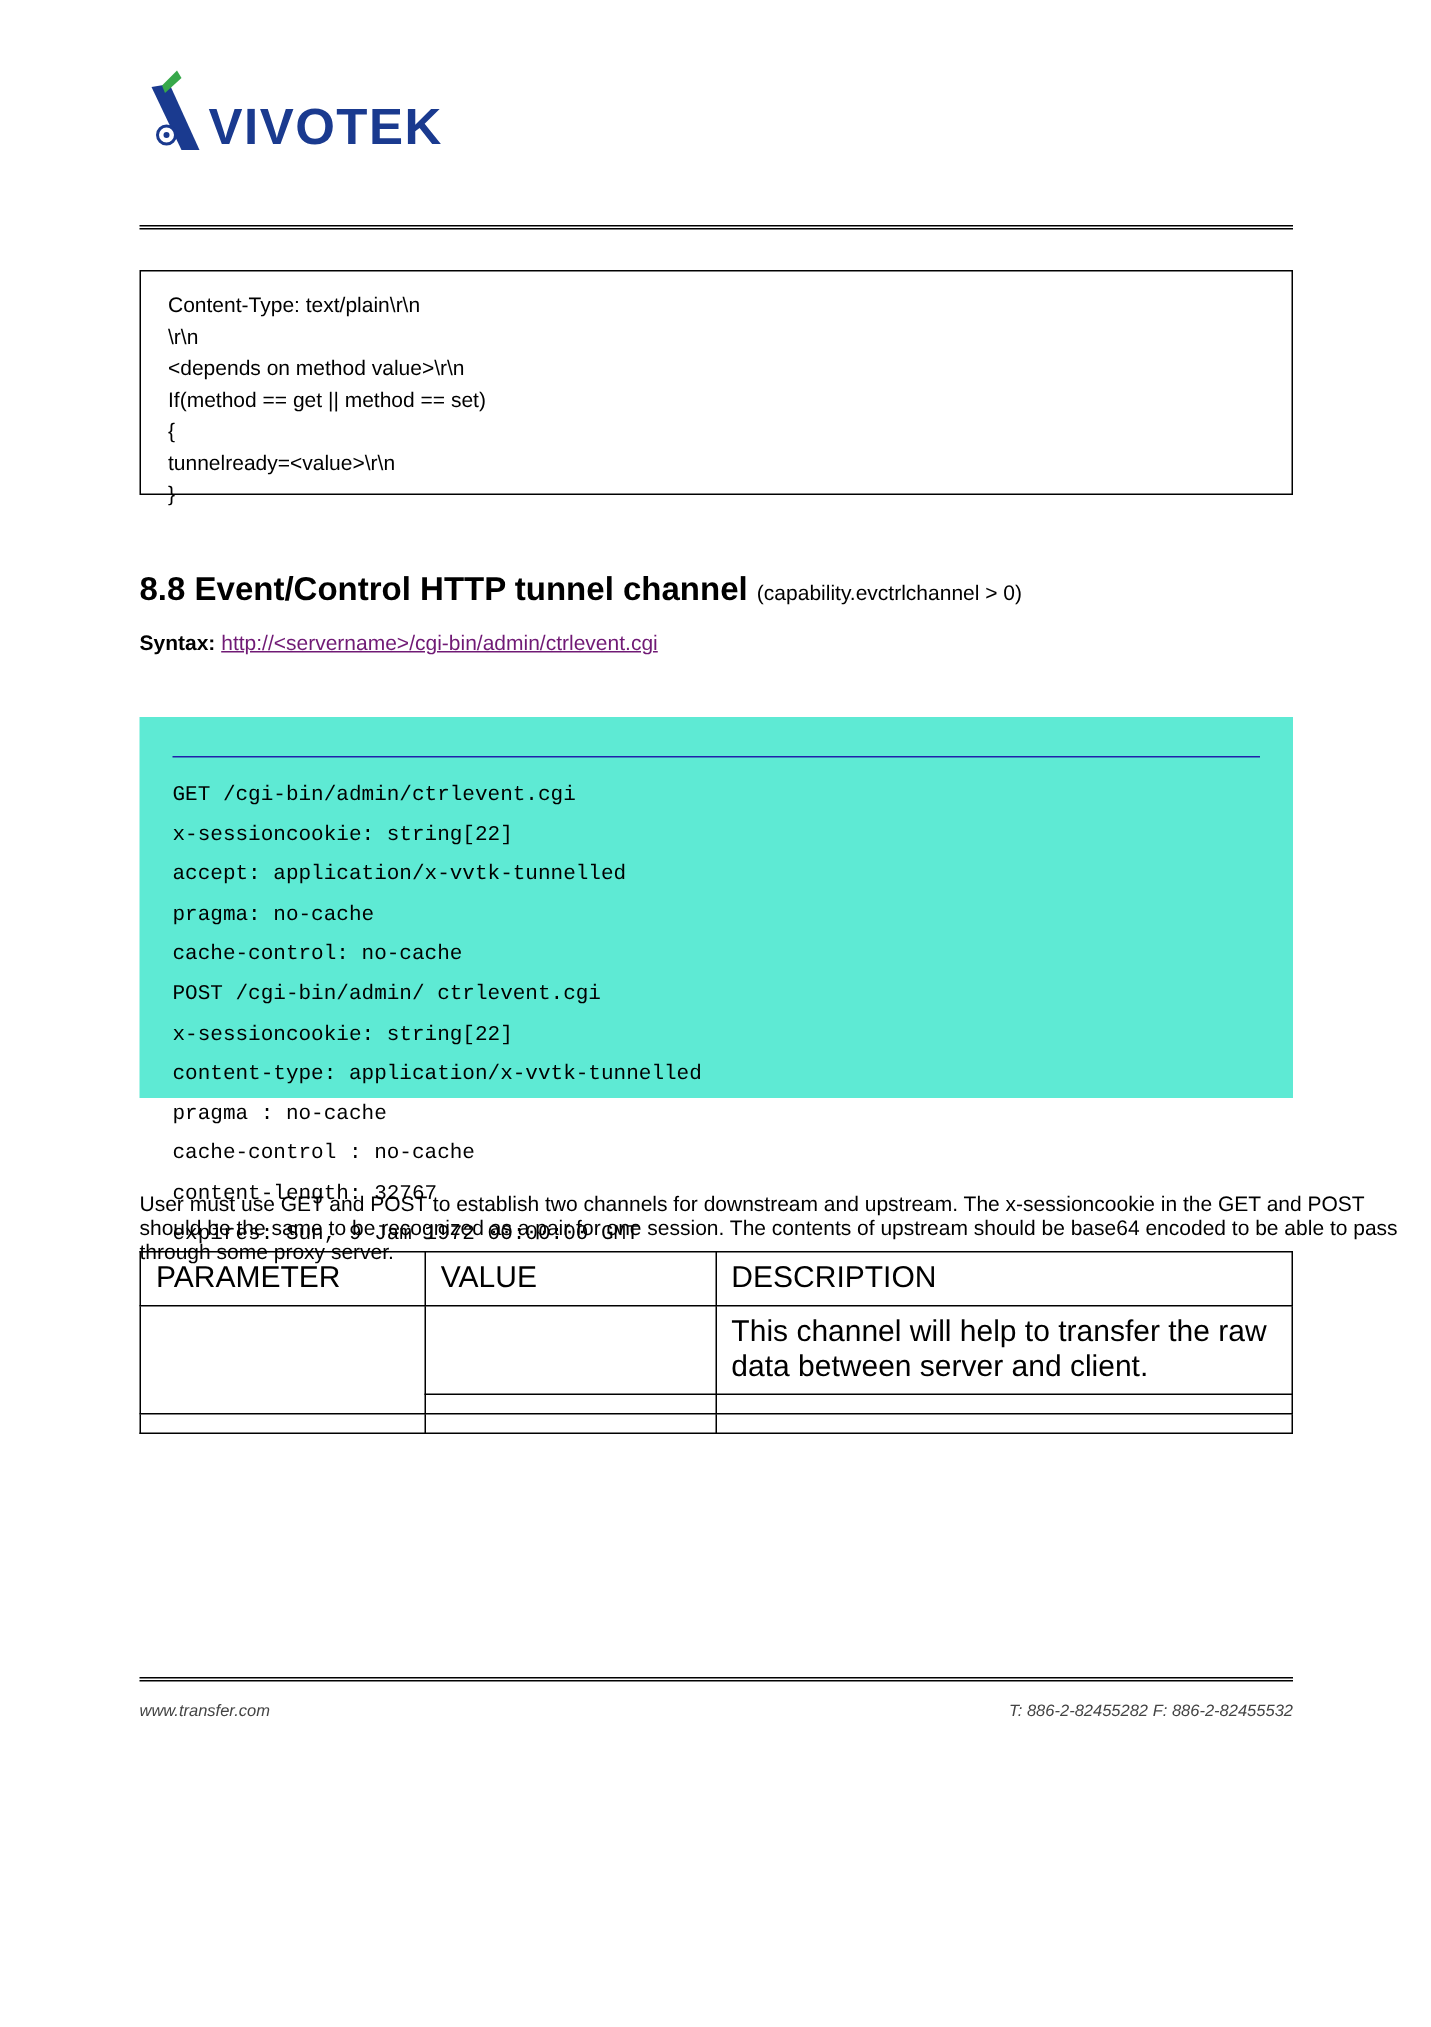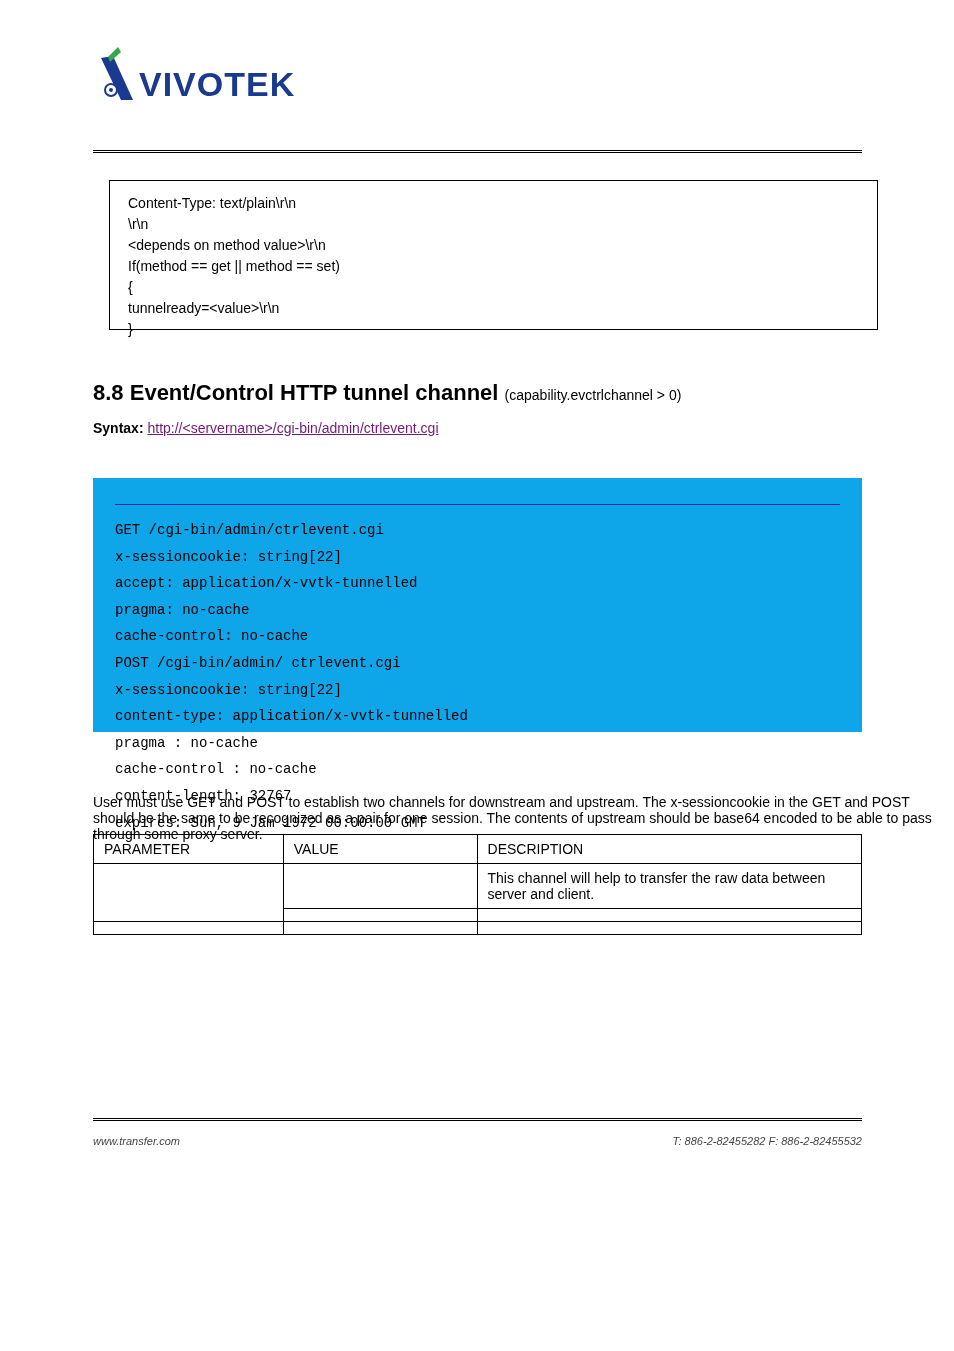--- a/index.html
+++ b/index.html
@@ -1,28 +1,28 @@
 <!DOCTYPE html>
 <html><head>
   <meta charset="utf-8">
   <style>
     * { box-sizing: border-box; margin: 0; padding: 0; }
     html, body { width: 954px; height: 1351px; background: #fff; font-family: Arial, sans-serif; color: #000; }
     .page { position: relative; width: 954px; height: 1351px; }
     .logo { position: absolute; left: 93px; top: 42px; width: 225px; height: 78px; }
     .hr-top { position: absolute; left: 93px; top: 150px; width: 769px; height: 0; border-top: 3px double #000; }
     .hr-bottom { position: absolute; left: 93px; top: 1118px; width: 769px; height: 0; border-top: 3px double #000; }
-    .box1 { position: absolute; left: 109px; top: 180px; width: 769px; height: 150px; border: 1px solid #000; padding: 12px 18px; font-size: 14px; line-height: 1.5; }
+    .box1 { position: absolute; left: 93px; top: 180px; width: 769px; height: 150px; border: 1px solid #000; padding: 12px 18px; font-size: 14px; line-height: 1.5; }
     .section-title { position: absolute; left: 93px; top: 380px; font-size: 22px; font-weight: bold; }
     .section-url { position: absolute; left: 93px; top: 420px; width: 769px; font-size: 14px; }
-    .graybox { position: absolute; left: 93px; top: 478px; width: 769px; height: 254px; background: #0ea5e9; padding: 20px 22px; font-size: 14px; line-height: 1.9; font-family: 'Courier New', monospace; }
+    .graybox { position: absolute; left: 93px; top: 478px; width: 769px; height: 254px; background: #5eead4; padding: 20px 22px; font-size: 14px; line-height: 1.9; font-family: 'Courier New', monospace; }
     .graybox .hr-blue { border: none; border-top: 1px solid #2020aa; margin: 6px 0 12px 0; }
     .line { white-space: pre; }
     .params-label { position: absolute; left: 93px; top: 794px; font-size: 14px; }
-    .table { position: absolute; left: 93px; top: 834px; width: 769px; border-collapse: collapse; font-size: 14px; }
+    .table { position: absolute; left: 93px; top: 834px; width: 769px; border-collapse: collapse; font-size: 20px; }
     .table th, .table td { border: 1px solid #000; padding: 6px 10px; text-align: left; vertical-align: top; }
     .table th { font-weight: normal; }
     .col1 { width: 190px; }
     .col2 { width: 194px; }
     .col3 { width: 385px; }
     .footer { position: absolute; left: 93px; top: 1135px; width: 769px; font-size: 11px; font-style: italic; color: #444; }
     .footer .right { float: right; font-style: italic; }
   </style>
 </head>
 <body>

